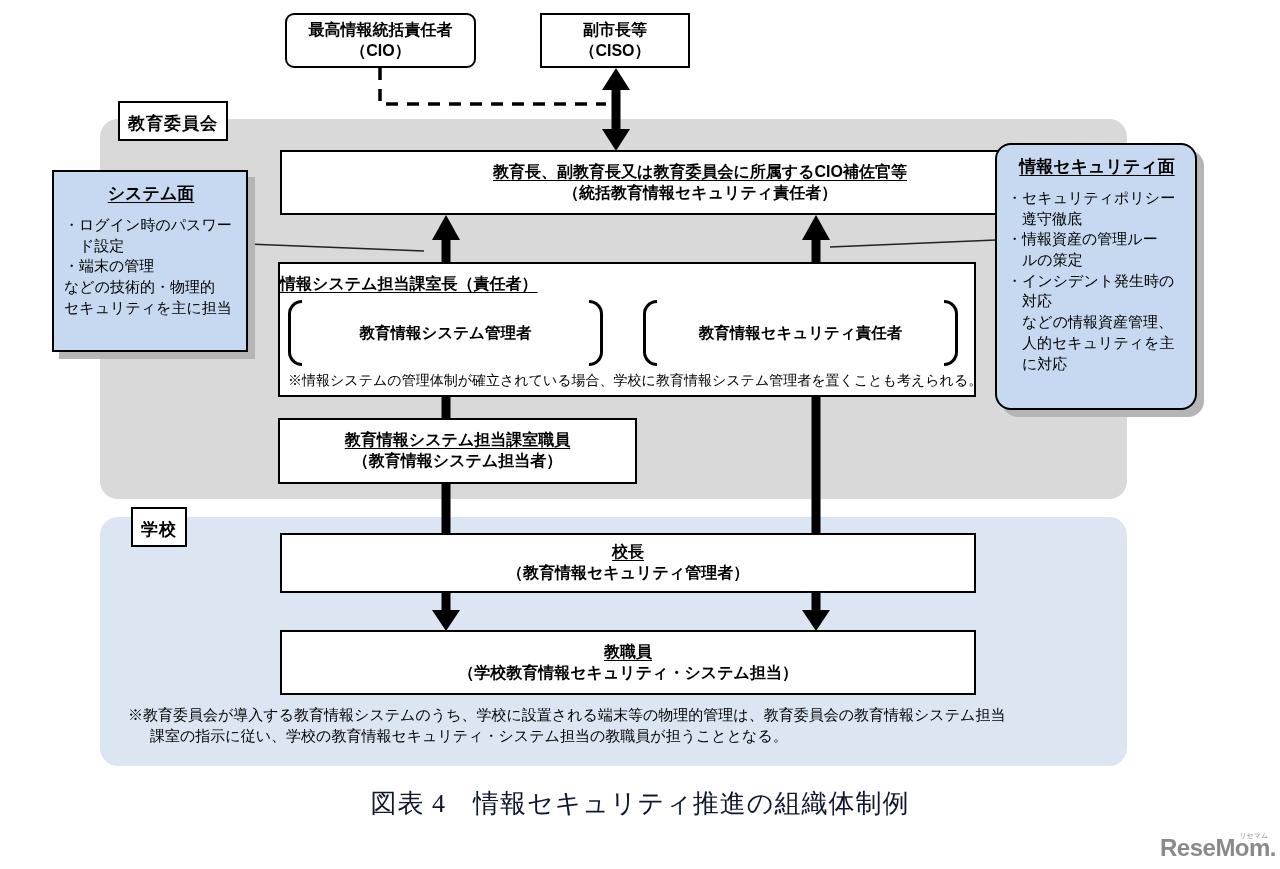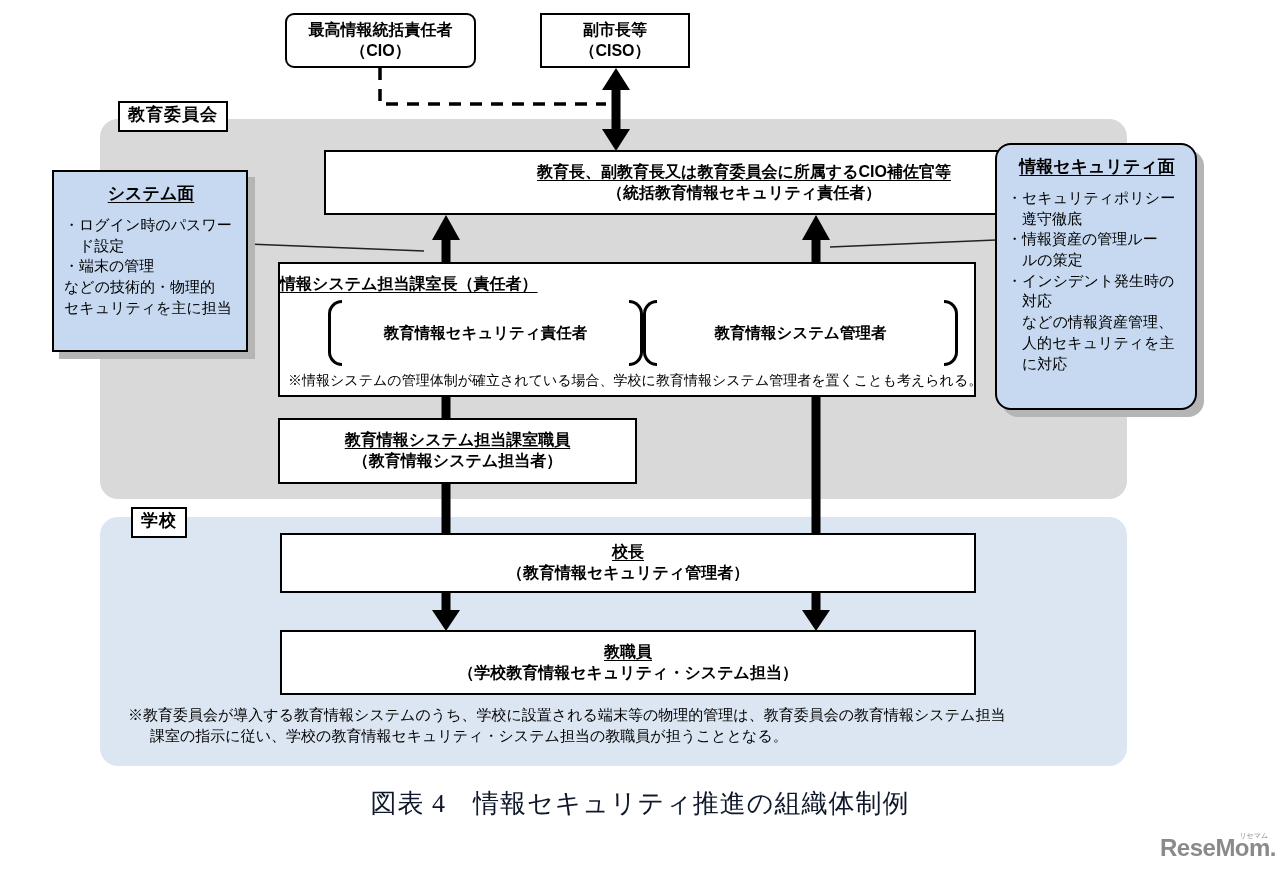--- a/index.html
+++ b/index.html
@@ -6,34 +6,34 @@
   html,body { background:#fff; }
   body { font-family:"Liberation Sans", sans-serif; color:#000; }
   .canvas { position:relative; width:1280px; height:869px; background:#fff; overflow:hidden; }
 
   
   .region { position:absolute; border-radius:18px; }
   .region-board { left:100px; top:119px; width:1027px; height:380px; background:#d9d9d9; }
   .region-school { left:100px; top:517px; width:1027px; height:249px; background:#dce6f2; }
 
   
-  .corner-label { position:absolute; background:#fff; border:2px solid #000; padding:0 8px 4px;
+  .corner-label { position:absolute; background:#fff; border:2px solid #000; padding:9px 8px 4px;
                   font-size:17px; font-weight:600; letter-spacing:1px; }
   .label-board { left:118px; top:101px; }
   .label-school { left:131px; top:507px; }
 
   
   .fbox { position:absolute; background:#fff; border:2.5px solid #000; display:flex;
           flex-direction:column; align-items:center; justify-content:center; text-align:center; }
   .fbox .t1 { font-size:16px; font-weight:600; text-decoration:underline; text-underline-offset:3px; }
   .fbox .t2 { font-size:16px; font-weight:600; }
 
   .box-cio  { left:285px; top:13px;  width:191px; height:55px;border-radius:9px; }
   .box-ciso { left:540px; top:13px;  width:150px; height:55px; }
-  .box-chief{ left:280px; top:150px; width:840px; height:65px;margin-left:44px; }
+  .box-chief{ left:280px; top:150px; width:840px; height:65px; }
   .box-staff{ left:278px; top:418px; width:359px; height:66px; }
   .box-principal { left:280px; top:533px; width:696px; height:60px; }
   .box-teachers  { left:280px; top:630px; width:696px; height:65px; }
 
   
   .box-head { left:278px; top:262px; width:698px; height:135px; background:#fff; border:2.5px solid #000;
               position:absolute; }
   .box-head .t1 { margin-top:10px; text-align:left; font-size:16px; font-weight:600;
                   text-decoration:underline; text-underline-offset:3px; }
   .brk-row { display:flex; align-items:center; margin:2px 10px 0 8px; height:72px; }
@@ -128,28 +128,28 @@
   </div>
 
   <div class="fbox box-chief">
     <div class="t1">教育長、副教育長又は教育委員会に所属するCIO補佐官等</div>
     <div class="t2">（統括教育情報セキュリティ責任者）</div>
   </div>
 
   <div class="box-head">
     <div class="t1">情報システム担当課室長（責任者）</div>
     <div class="brk-row">
+      <div class="brk-group g1">
+        <div class="brk brk-l"></div>
+        <div class="role">教育情報システム管理者</div>
+        <div class="brk brk-r"></div>
+      </div>
       <div class="brk-group g2">
         <div class="brk brk-l"></div>
         <div class="role">教育情報セキュリティ責任者</div>
-        <div class="brk brk-r"></div>
-      </div>
-      <div class="brk-group g1">
-        <div class="brk brk-l"></div>
-        <div class="role">教育情報システム管理者</div>
         <div class="brk brk-r"></div>
       </div>
     </div>
     <div class="head-note">※情報システムの管理体制が確立されている場合、学校に教育情報システム管理者を置くことも考えられる。</div>
   </div>
 
   <div class="fbox box-staff">
     <div class="t1">教育情報システム担当課室職員</div>
     <div class="t2">（教育情報システム担当者）</div>
   </div>

